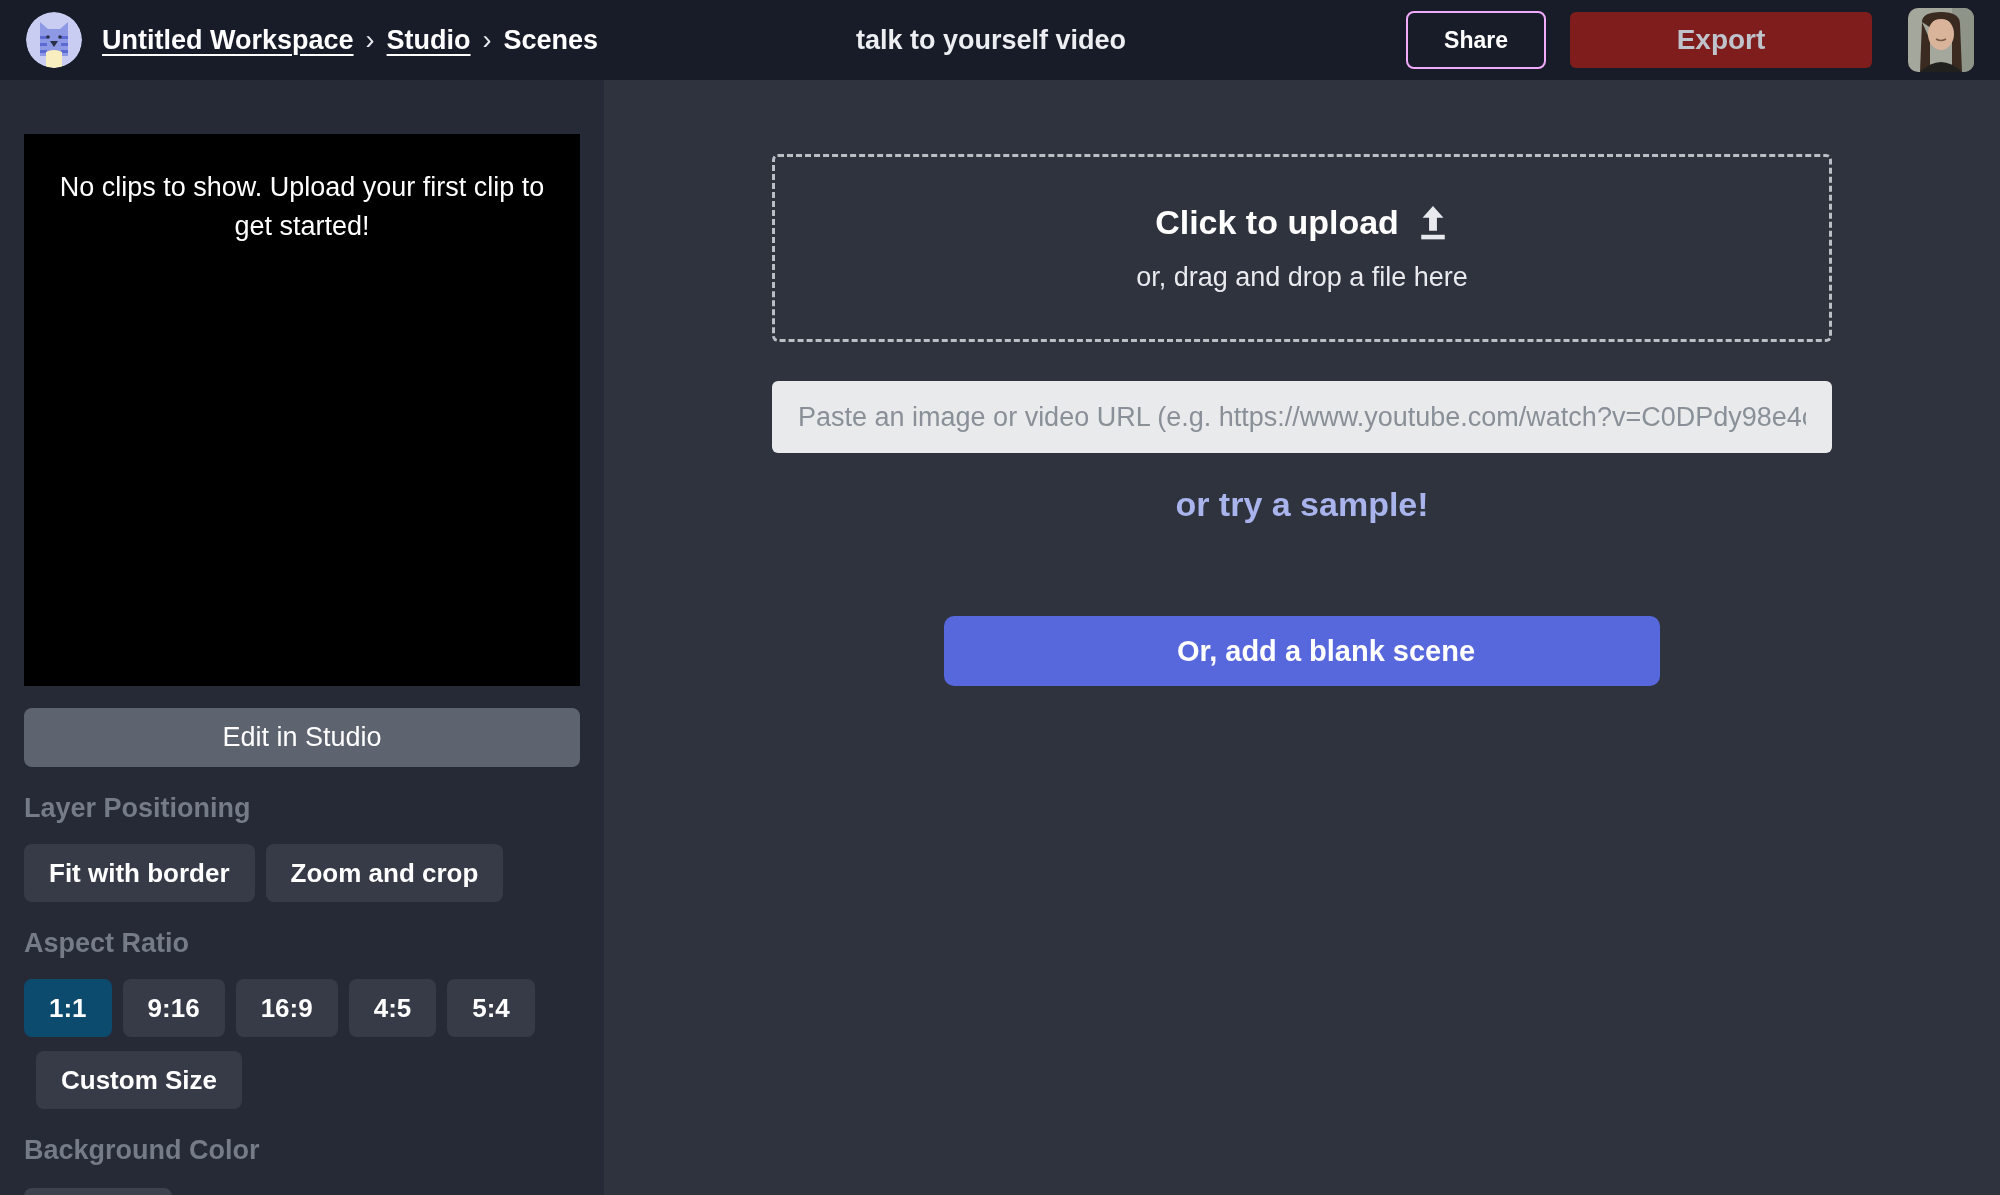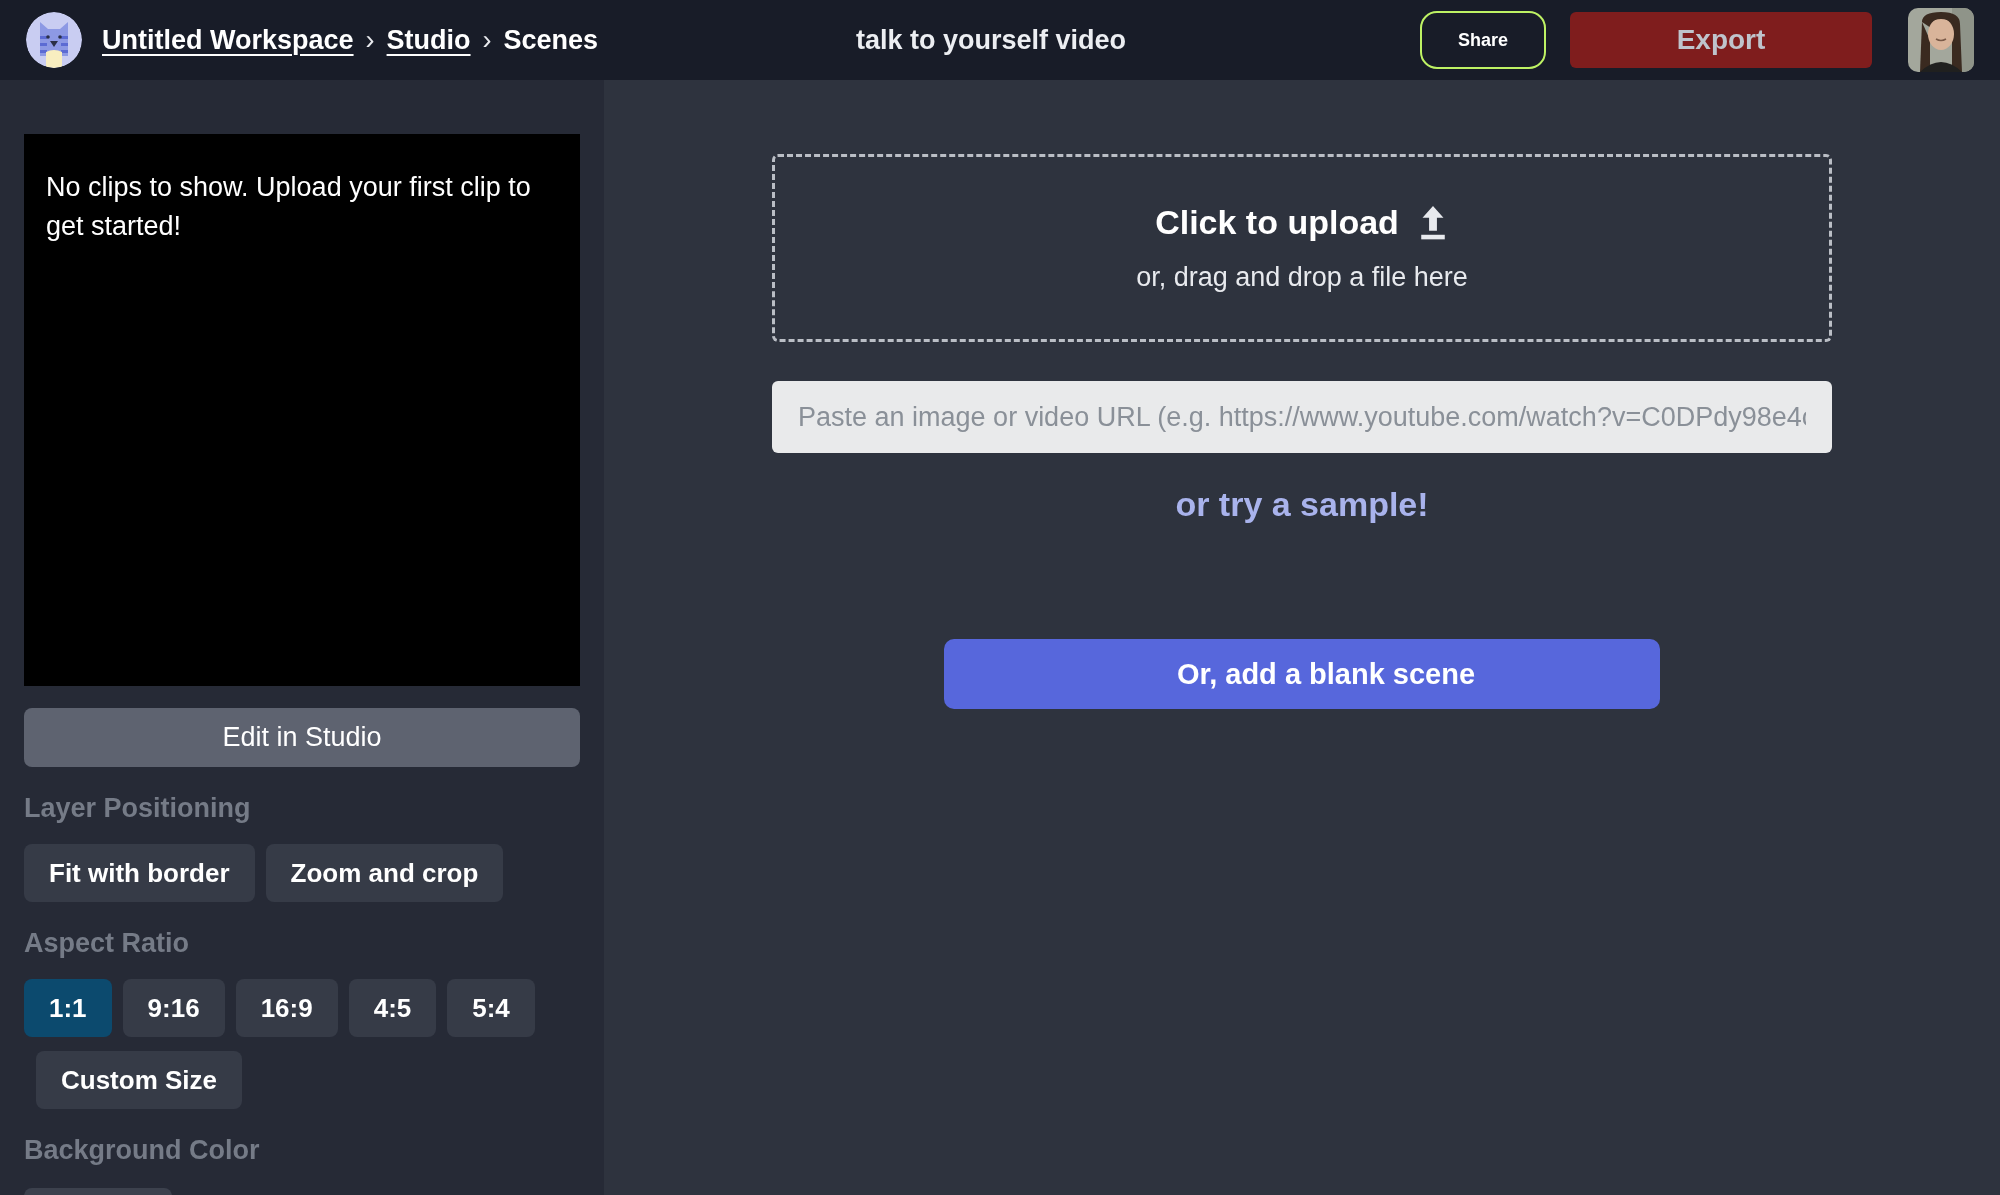--- a/index.html
+++ b/index.html
@@ -24,22 +24,22 @@
   .crumb-link { text-decoration:underline; text-underline-offset:5px; text-decoration-thickness:2px; cursor:pointer; }
   .crumb-sep { font-weight:400; color:#e8eaee; }
   .doc-title {
     position:absolute; left:0; right:18px; top:0; height:80px;
     display:flex; align-items:center; justify-content:center;
     font-size:27px; font-weight:600; color:#eceef2; pointer-events:none;
   }
   .topbar-right { margin-left:auto; display:flex; align-items:center; gap:24px; z-index:2; }
   .share-btn {
     height:58px; padding:0 36px;
-    background:transparent; border:2px solid #bef264; border-radius:17px;
-    color:#fff; font-size:18px; font-weight:600;
+    background:transparent; border:2px solid #f0abfc; border-radius:8px;
+    color:#fff; font-size:23px; font-weight:600;
     display:flex; align-items:center; justify-content:center; cursor:pointer;
     font-family:inherit;
   }
   .export-btn {
     width:302px; height:56px;
     background:#7f1d1d; border:none; border-radius:6px;
     color:#bfc4cc; font-size:28px; font-weight:700;
     display:flex; align-items:center; justify-content:center; cursor:pointer;
     font-family:inherit;
   }
@@ -48,21 +48,21 @@
   
   .sidebar {
     position:absolute; top:80px; left:0; width:604px; height:1115px;
     background:#262a36; padding:54px 24px 0 24px; overflow:hidden;
   }
   .preview-box {
     width:556px; height:552px; background:#000;
     padding:34px 22px 0 22px;
   }
   .preview-msg {
-    font-size:27px; line-height:39px; color:#fff; text-align:left;
+    font-size:27px; line-height:39px; color:#fff; text-align:center;
     max-width:512px; margin:0 auto;
   }
   .edit-studio-btn {
     margin-top:22px; width:556px; height:59px;
     background:#5e6370; border:none; border-radius:8px;
     color:#fff; font-size:27px; font-weight:400;
     display:flex; align-items:center; justify-content:center; cursor:pointer;
     font-family:inherit;
   }
   .section-label {
@@ -107,21 +107,21 @@
     background:#e9eaeb; border:none; border-radius:6px;
     padding:0 26px; font-size:27px; color:#333;
     font-family:inherit; outline:none;
   }
   .url-input::placeholder { color:#8a9098; }
   .sample-link {
     margin-top:32px; text-align:center;
     font-size:34px; font-weight:600; color:#a9b3ec; cursor:pointer;
   }
   .blank-scene-btn {
-    margin-top:115px; align-self:center;
+    margin-top:92px; align-self:center;
     width:716px; height:70px;
     background:#5767dc; border:none; border-radius:10px;
     color:#fff; font-size:29px; font-weight:600;
     display:flex; align-items:center; justify-content:center; cursor:pointer;
     font-family:inherit;
     padding-left:48px;
   }
 </style>
 </head>
 <body>

